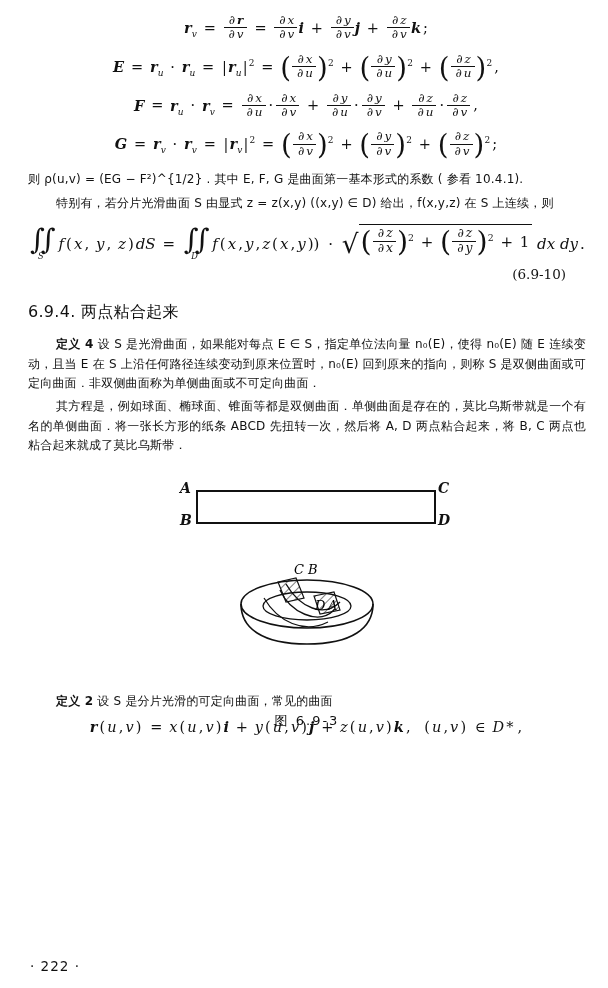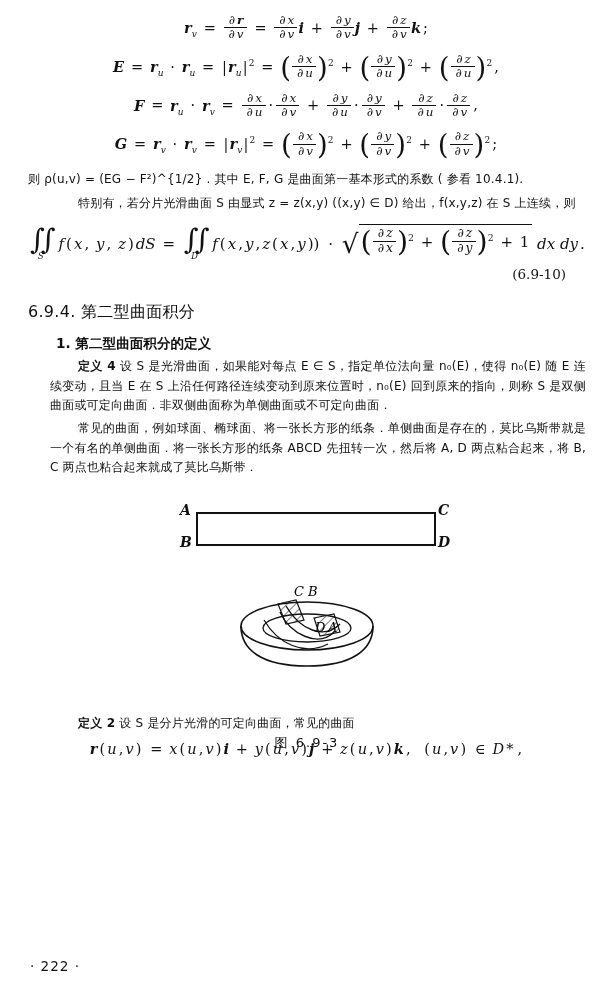--- a/index.html
+++ b/index.html
@@ -72,21 +72,21 @@
   
   p.body {
     font-family: "DejaVu Sans", sans-serif;
     font-size: 12px;
     line-height: 1.62;
     margin: 4px 0;
     text-align: justify;
     text-justify: inter-ideograph;
     letter-spacing: 0.2px;
   }
-  p.indent { text-indent: 28px; margin-left: 22px; }
+  p.indent { text-indent: 28px; }
   .bold { font-weight: bold; }
 
   h3.section {
     font-family: "DejaVu Sans", sans-serif;
     font-size: 16px;
     font-weight: normal;
     margin: 20px 0 12px 0;
     letter-spacing: 0.3px;
   }
   p.subhead {
@@ -252,30 +252,29 @@
     <span class="op">=</span>
     <span class="dblint"><span class="glyph">∫∫</span><span class="lim">D</span></span>
     <span class="mi">f</span><span class="op">(</span><span class="mi">x</span><span class="op">,</span><span class="mi">y</span><span class="op">,</span><span class="mi">z</span><span class="op">(</span><span class="mi">x</span><span class="op">,</span><span class="mi">y</span><span class="op">))</span>
     <span class="op">·</span>
     <span class="sqrt"><span class="radical">√</span><span class="radicand"><span class="big-paren">(</span><span class="frac"><span class="num"><span class="op">∂</span><span class="mi">z</span></span><span class="den"><span class="op">∂</span><span class="mi">x</span></span></span><span class="big-paren">)</span><sup class="exp">2</sup> <span class="op">+</span> <span class="big-paren">(</span><span class="frac"><span class="num"><span class="op">∂</span><span class="mi">z</span></span><span class="den"><span class="op">∂</span><span class="mi">y</span></span></span><span class="big-paren">)</span><sup class="exp">2</sup> <span class="op">+</span> 1</span></span>
     <span class="mi">dx dy</span><span class="op">.</span>
   </div>
 
   <div class="eqnum">(6.9-10)</div>
 
-  <h3 class="section">6.9.4. 第二型曲面积分</h3>
-
-  <p class="subhead">1. 第二型曲面积分的定义</p>
+  <h3 class="section">6.9.4. 两点粘合起来</h3>
+
 
   <p class="body indent">
     <span class="bold">定义 4</span>
     <span>设 S 是光滑曲面，如果能对每点 E ∈ S，指定单位法向量 n₀(E)，使得 n₀(E) 随 E 连续变动，且当 E 在 S 上沿任何路径连续变动到原来位置时，n₀(E) 回到原来的指向，则称 S 是双侧曲面或可定向曲面．非双侧曲面称为单侧曲面或不可定向曲面．</span>
   </p>
 
-  <p class="body indent">常见的曲面，例如球面、椭球面、将一张长方形的纸条．单侧曲面是存在的，莫比乌斯带就是一个有名的单侧曲面．将一张长方形的纸条 ABCD 先扭转一次，然后将 A, D 两点粘合起来，将 B, C 两点也粘合起来就成了莫比乌斯带．</p>
+  <p class="body indent">其方程是，例如球面、椭球面、锥面等都是双侧曲面．单侧曲面是存在的，莫比乌斯带就是一个有名的单侧曲面．将一张长方形的纸条 ABCD 先扭转一次，然后将 A, D 两点粘合起来，将 B, C 两点也粘合起来就成了莫比乌斯带．</p>
 
   <div class="fig-rect-wrap">
     <div class="fig-rect"></div>
     <span class="lab lab-A">A</span>
     <span class="lab lab-B">B</span>
     <span class="lab lab-C">C</span>
     <span class="lab lab-D">D</span>
   </div>
 
   <div class="fig-mobius">

